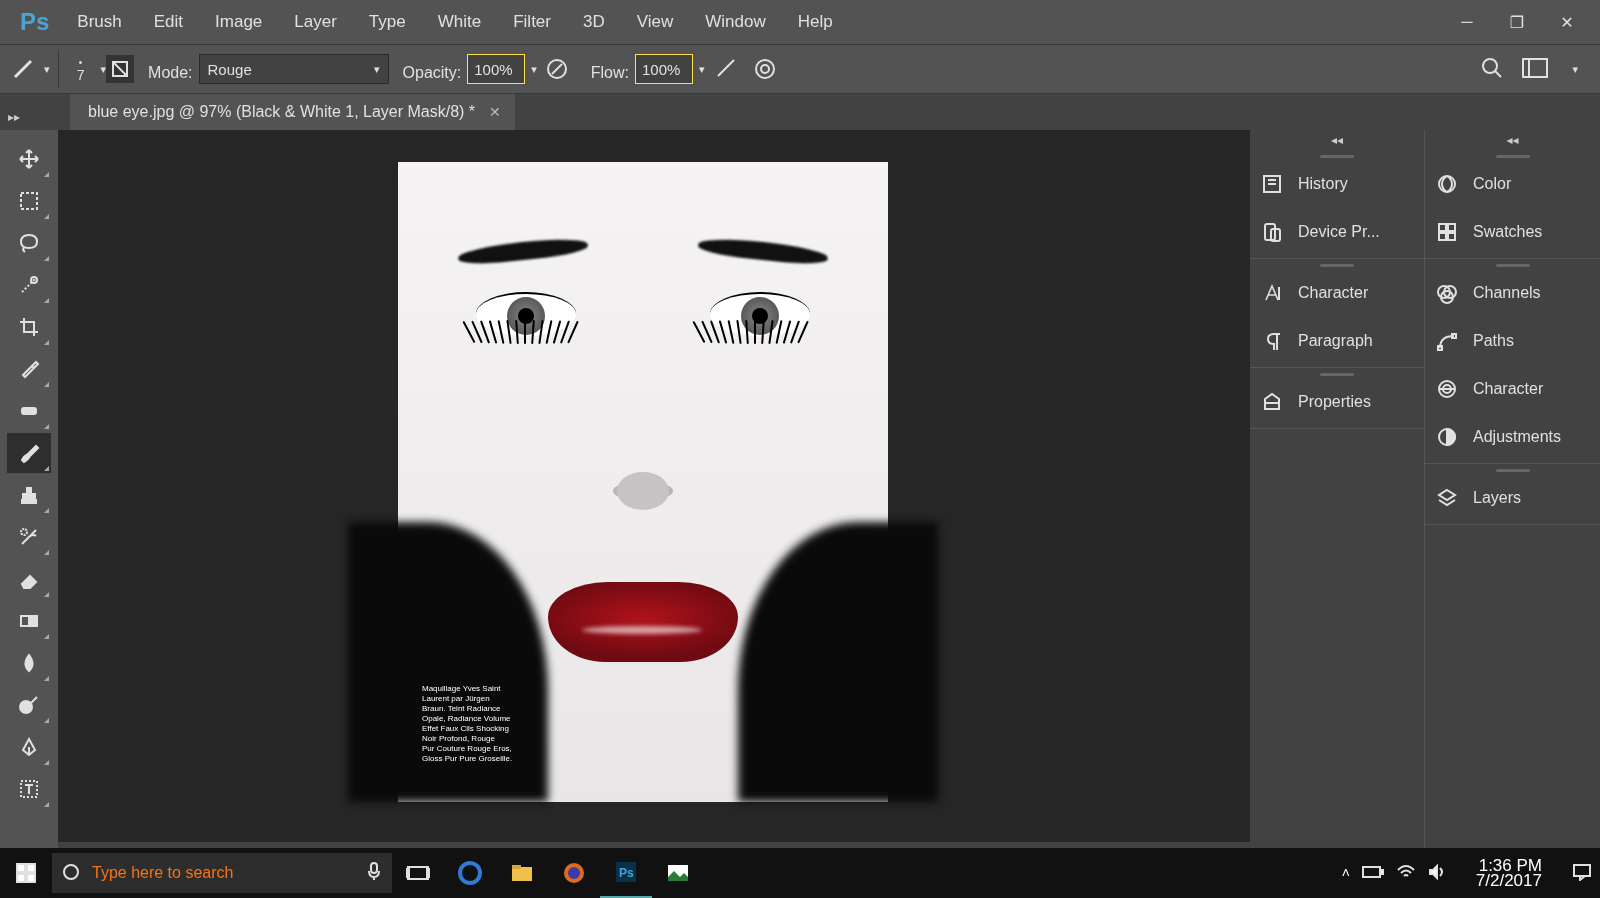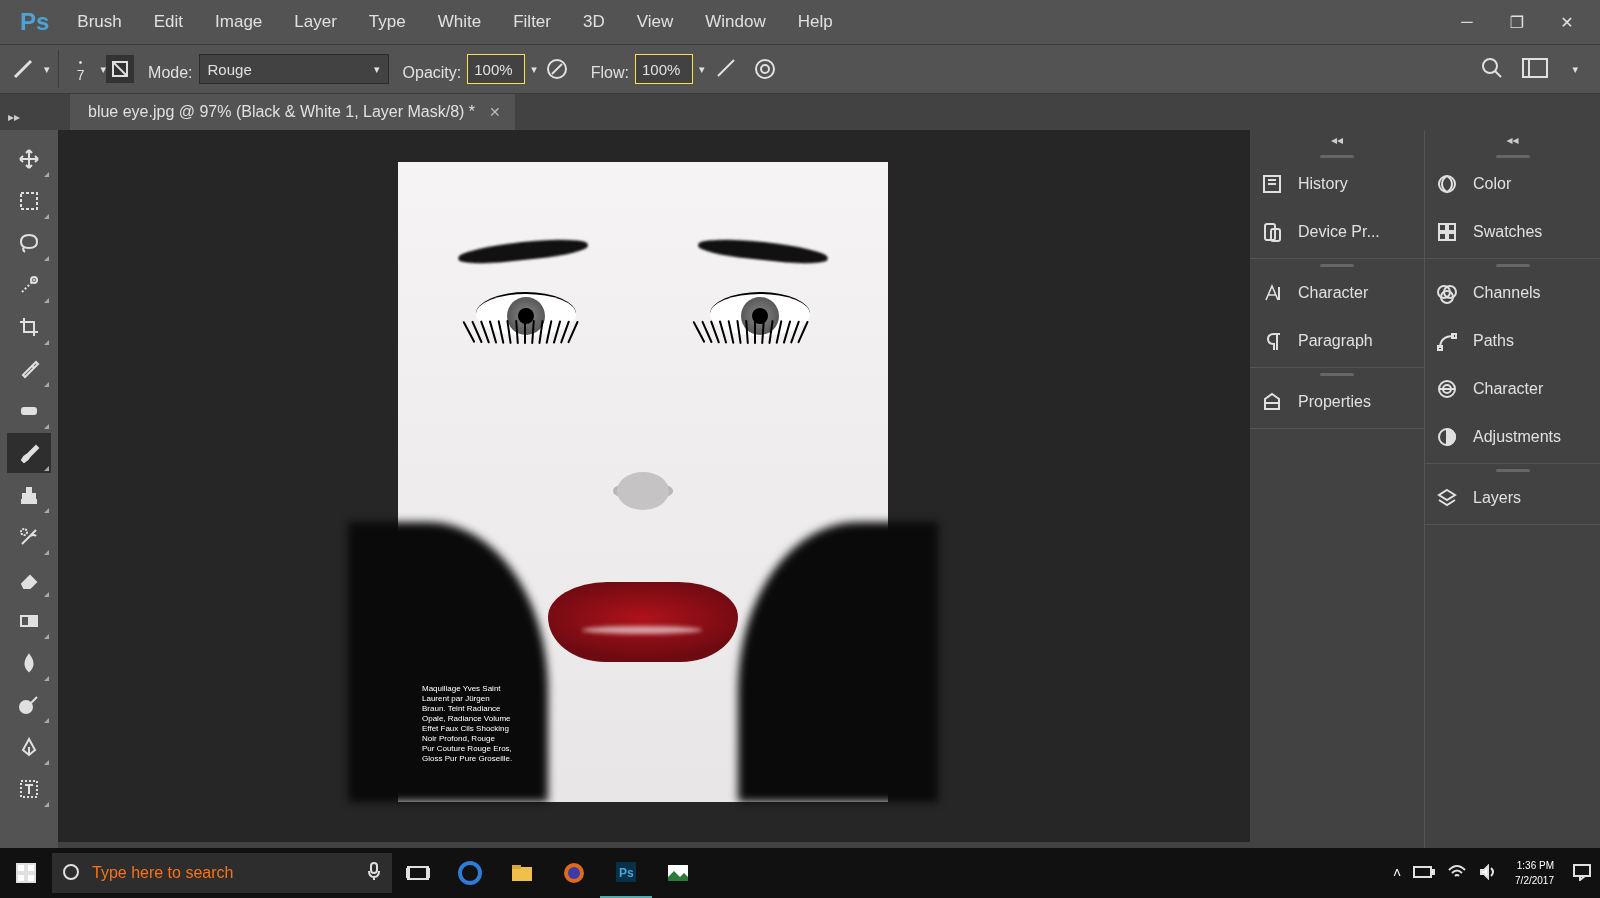--- a/index.html
+++ b/index.html
@@ -70,21 +70,21 @@
 .pgrip { height:8px; display:flex; justify-content:center; align-items:center; }
 .pgrip span { display:block; width:34px; height:3px; background:#666; border-radius:2px; }
 .pico { width:24px; height:24px; display:flex; align-items:center; justify-content:center; }
 
 
 .taskbar { position:absolute; left:0; right:0; bottom:0; height:50px; background:#111; display:flex; align-items:center; color:#fff; }
 .taskbar .start { width:52px; display:flex; justify-content:center; }
 .searchbox { height:40px; background:#2d2d2d; display:flex; align-items:center; gap:10px; padding:0 10px; width:340px; color:#f97316; font-size:16px; }
 .taskico { width:52px; display:flex; justify-content:center; align-items:center; height:50px; }
 .tasktray { margin-left:auto; display:flex; align-items:center; gap:12px; padding-right:8px; font-size:14px; }
-.clock { display:flex; flex-direction:column; align-items:flex-end; font-size:10px; line-height:15px; margin:0 6px; }
+.clock { display:flex; flex-direction:column; align-items:flex-end; font-size:17px; line-height:15px; margin:0 18px; }
 
 
 .brushprev { width:30px; height:30px; display:flex; align-items:center; justify-content:center; position:relative; }
 .brushnum { width:28px; text-align:center; font-size:14px; display:flex; flex-direction:column; align-items:center; line-height:12px; }
 .swap { width:28px; height:28px; background:#333; display:flex; align-items:center; justify-content:center; }
 
 svg { stroke:#e0e0e0; fill:none; stroke-width:2; }
 </style>
 </head>
 <body>

